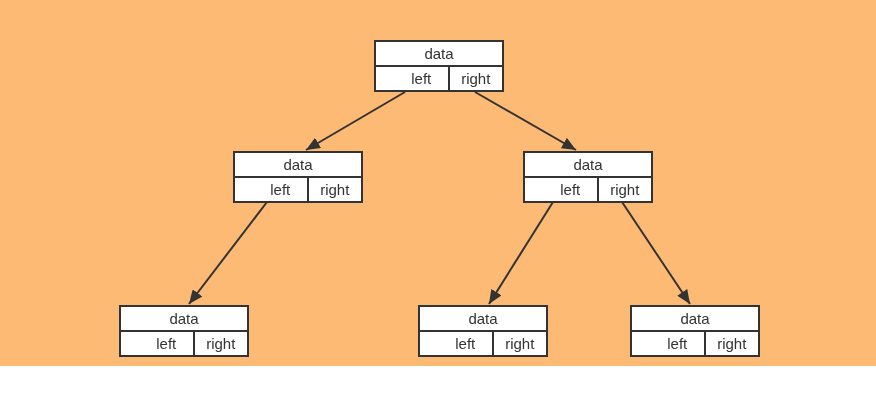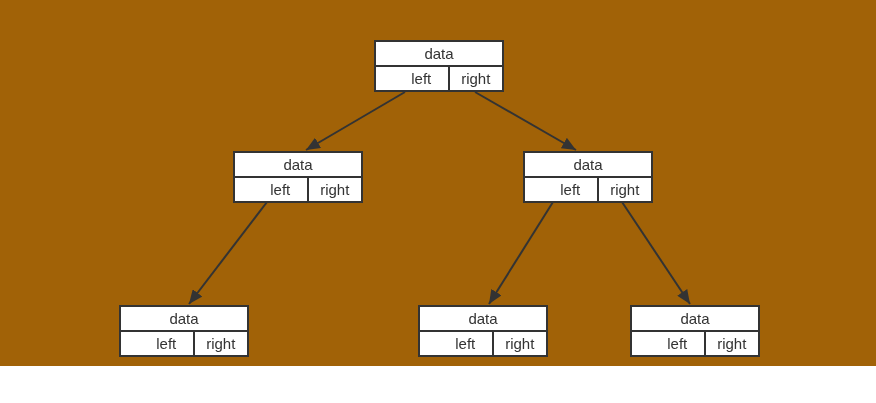--- a/index.html
+++ b/index.html
@@ -4,21 +4,21 @@
 <style>
   html, body {
     margin: 0;
     padding: 0;
     background: #ffffff;
   }
   .canvas {
     position: relative;
     width: 876px;
     height: 366px;
-    background: #a16207;
+    background: #fdba74;
     font-family: "Liberation Sans", sans-serif;
     overflow: hidden;
   }
   .edges {
     position: absolute;
     left: 0;
     top: 0;
     width: 876px;
     height: 403px;
     pointer-events: none;

